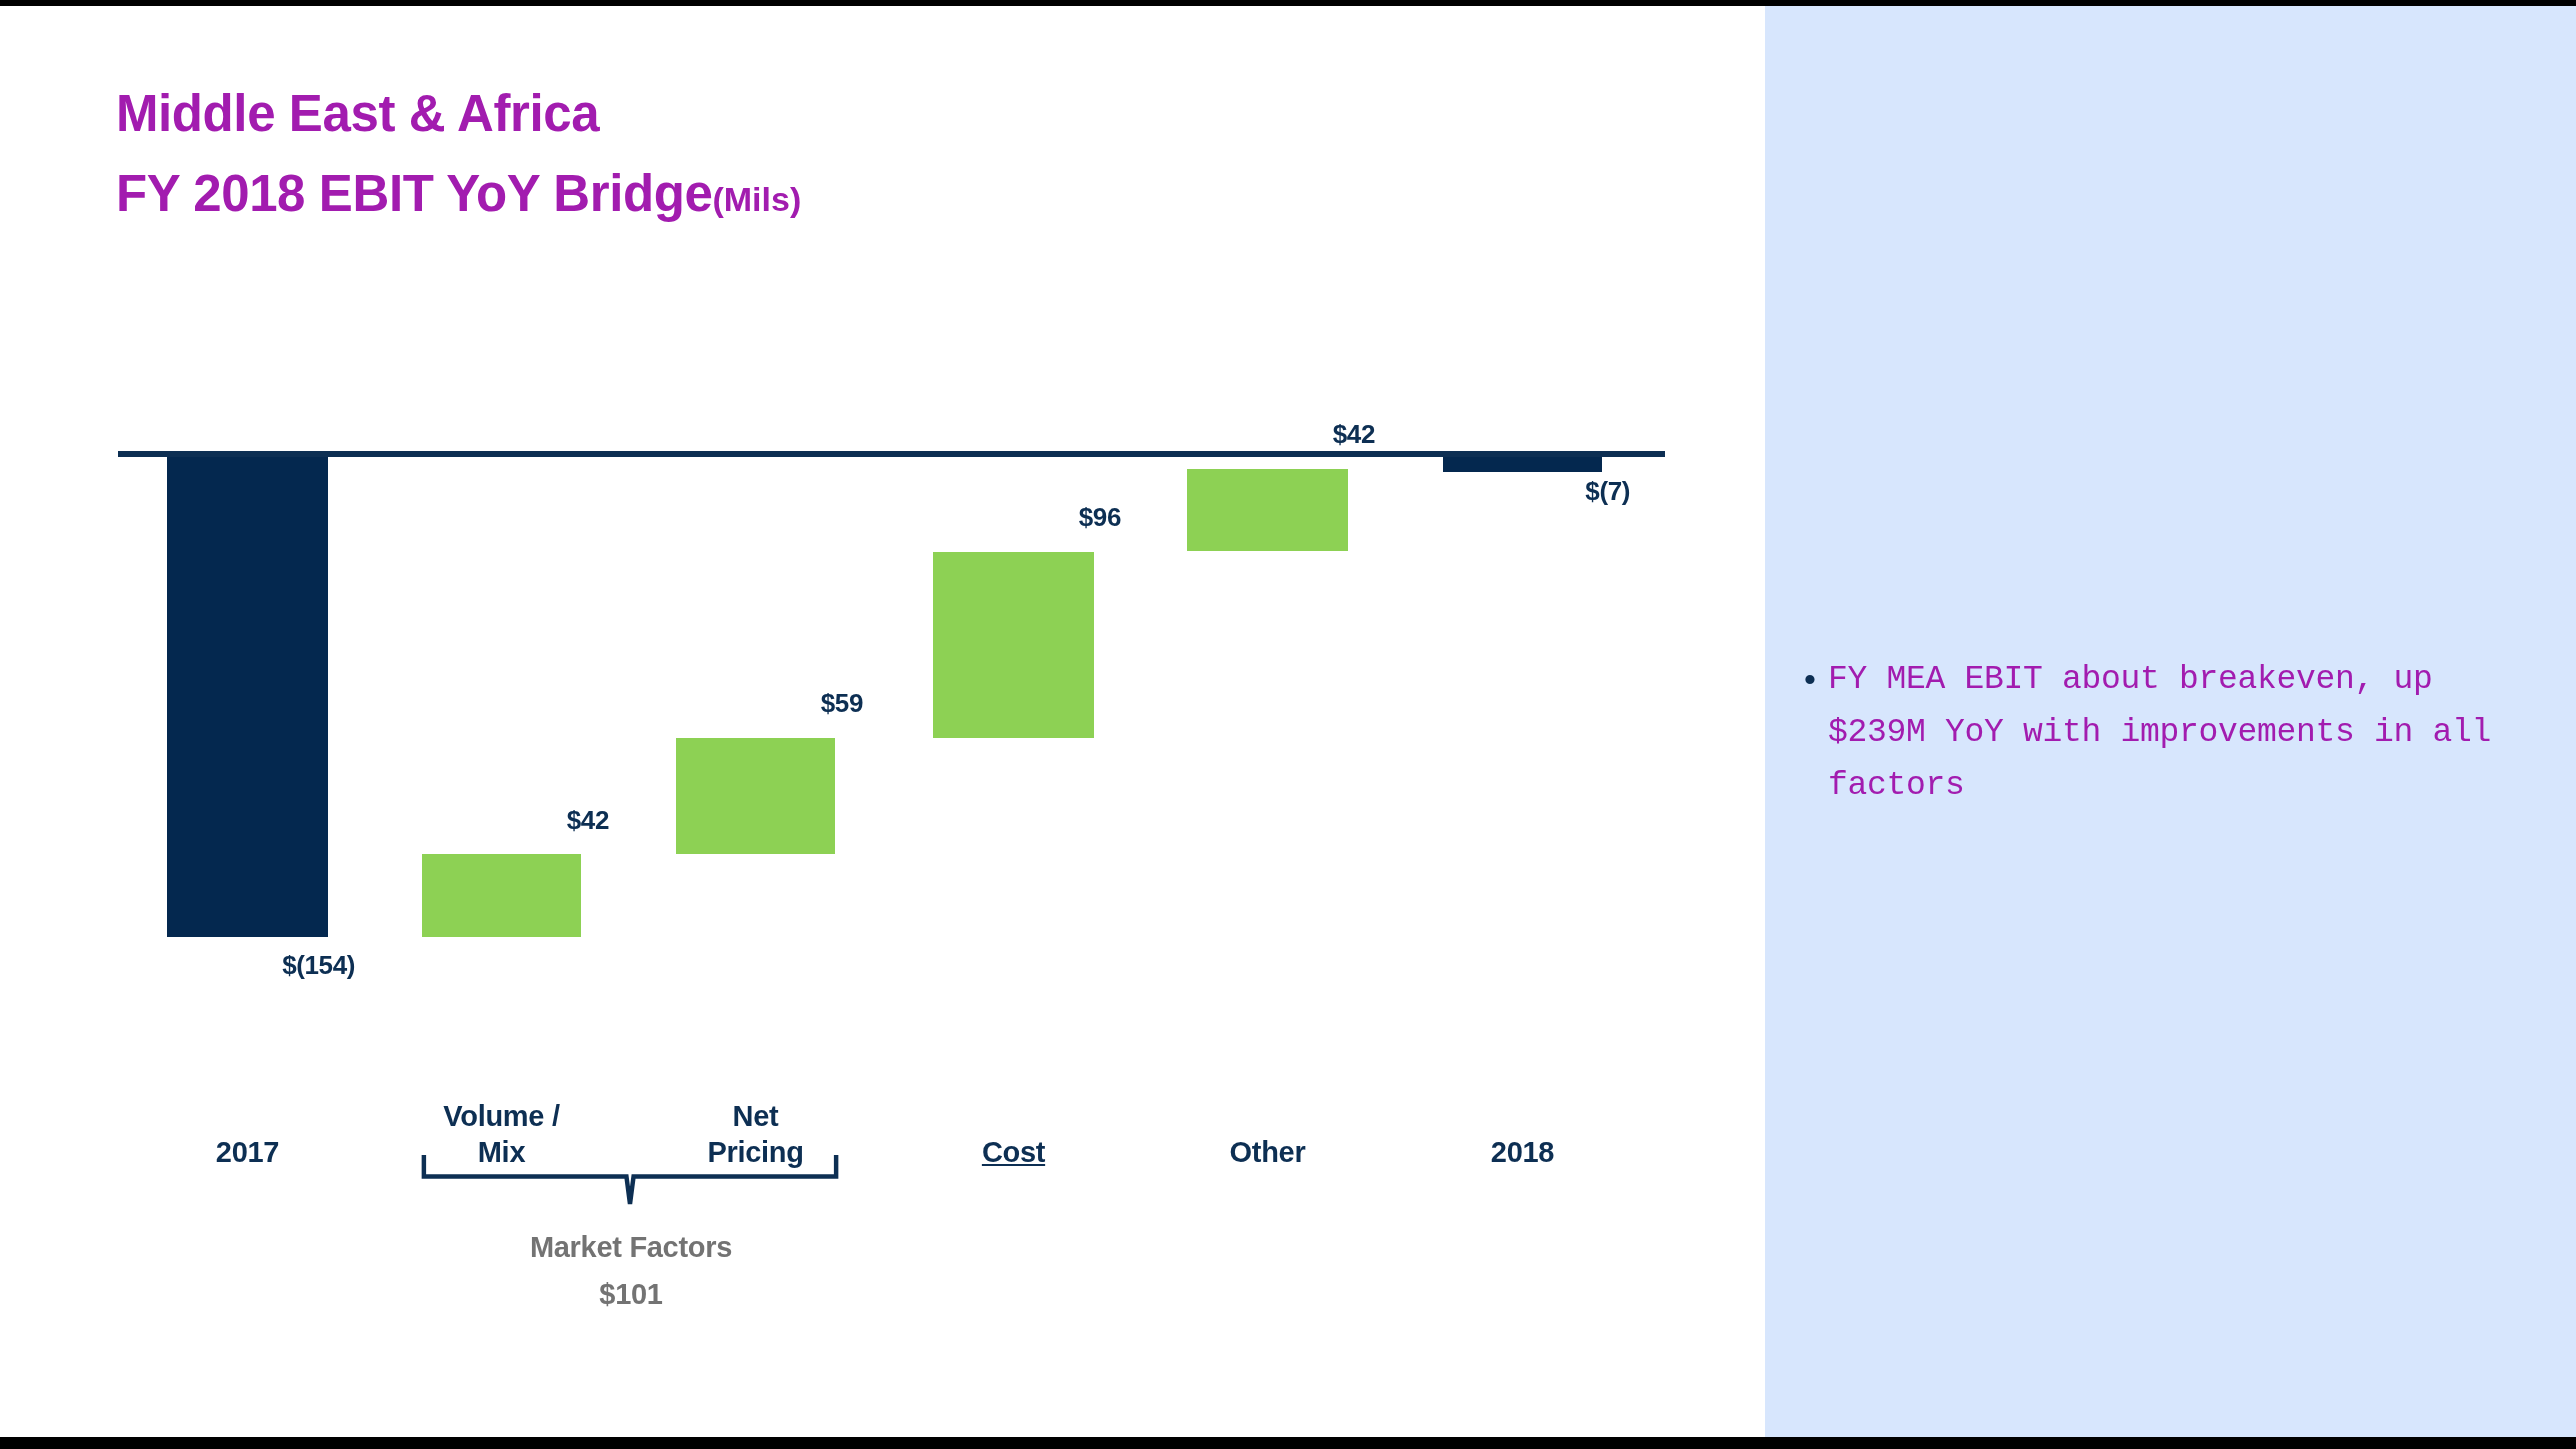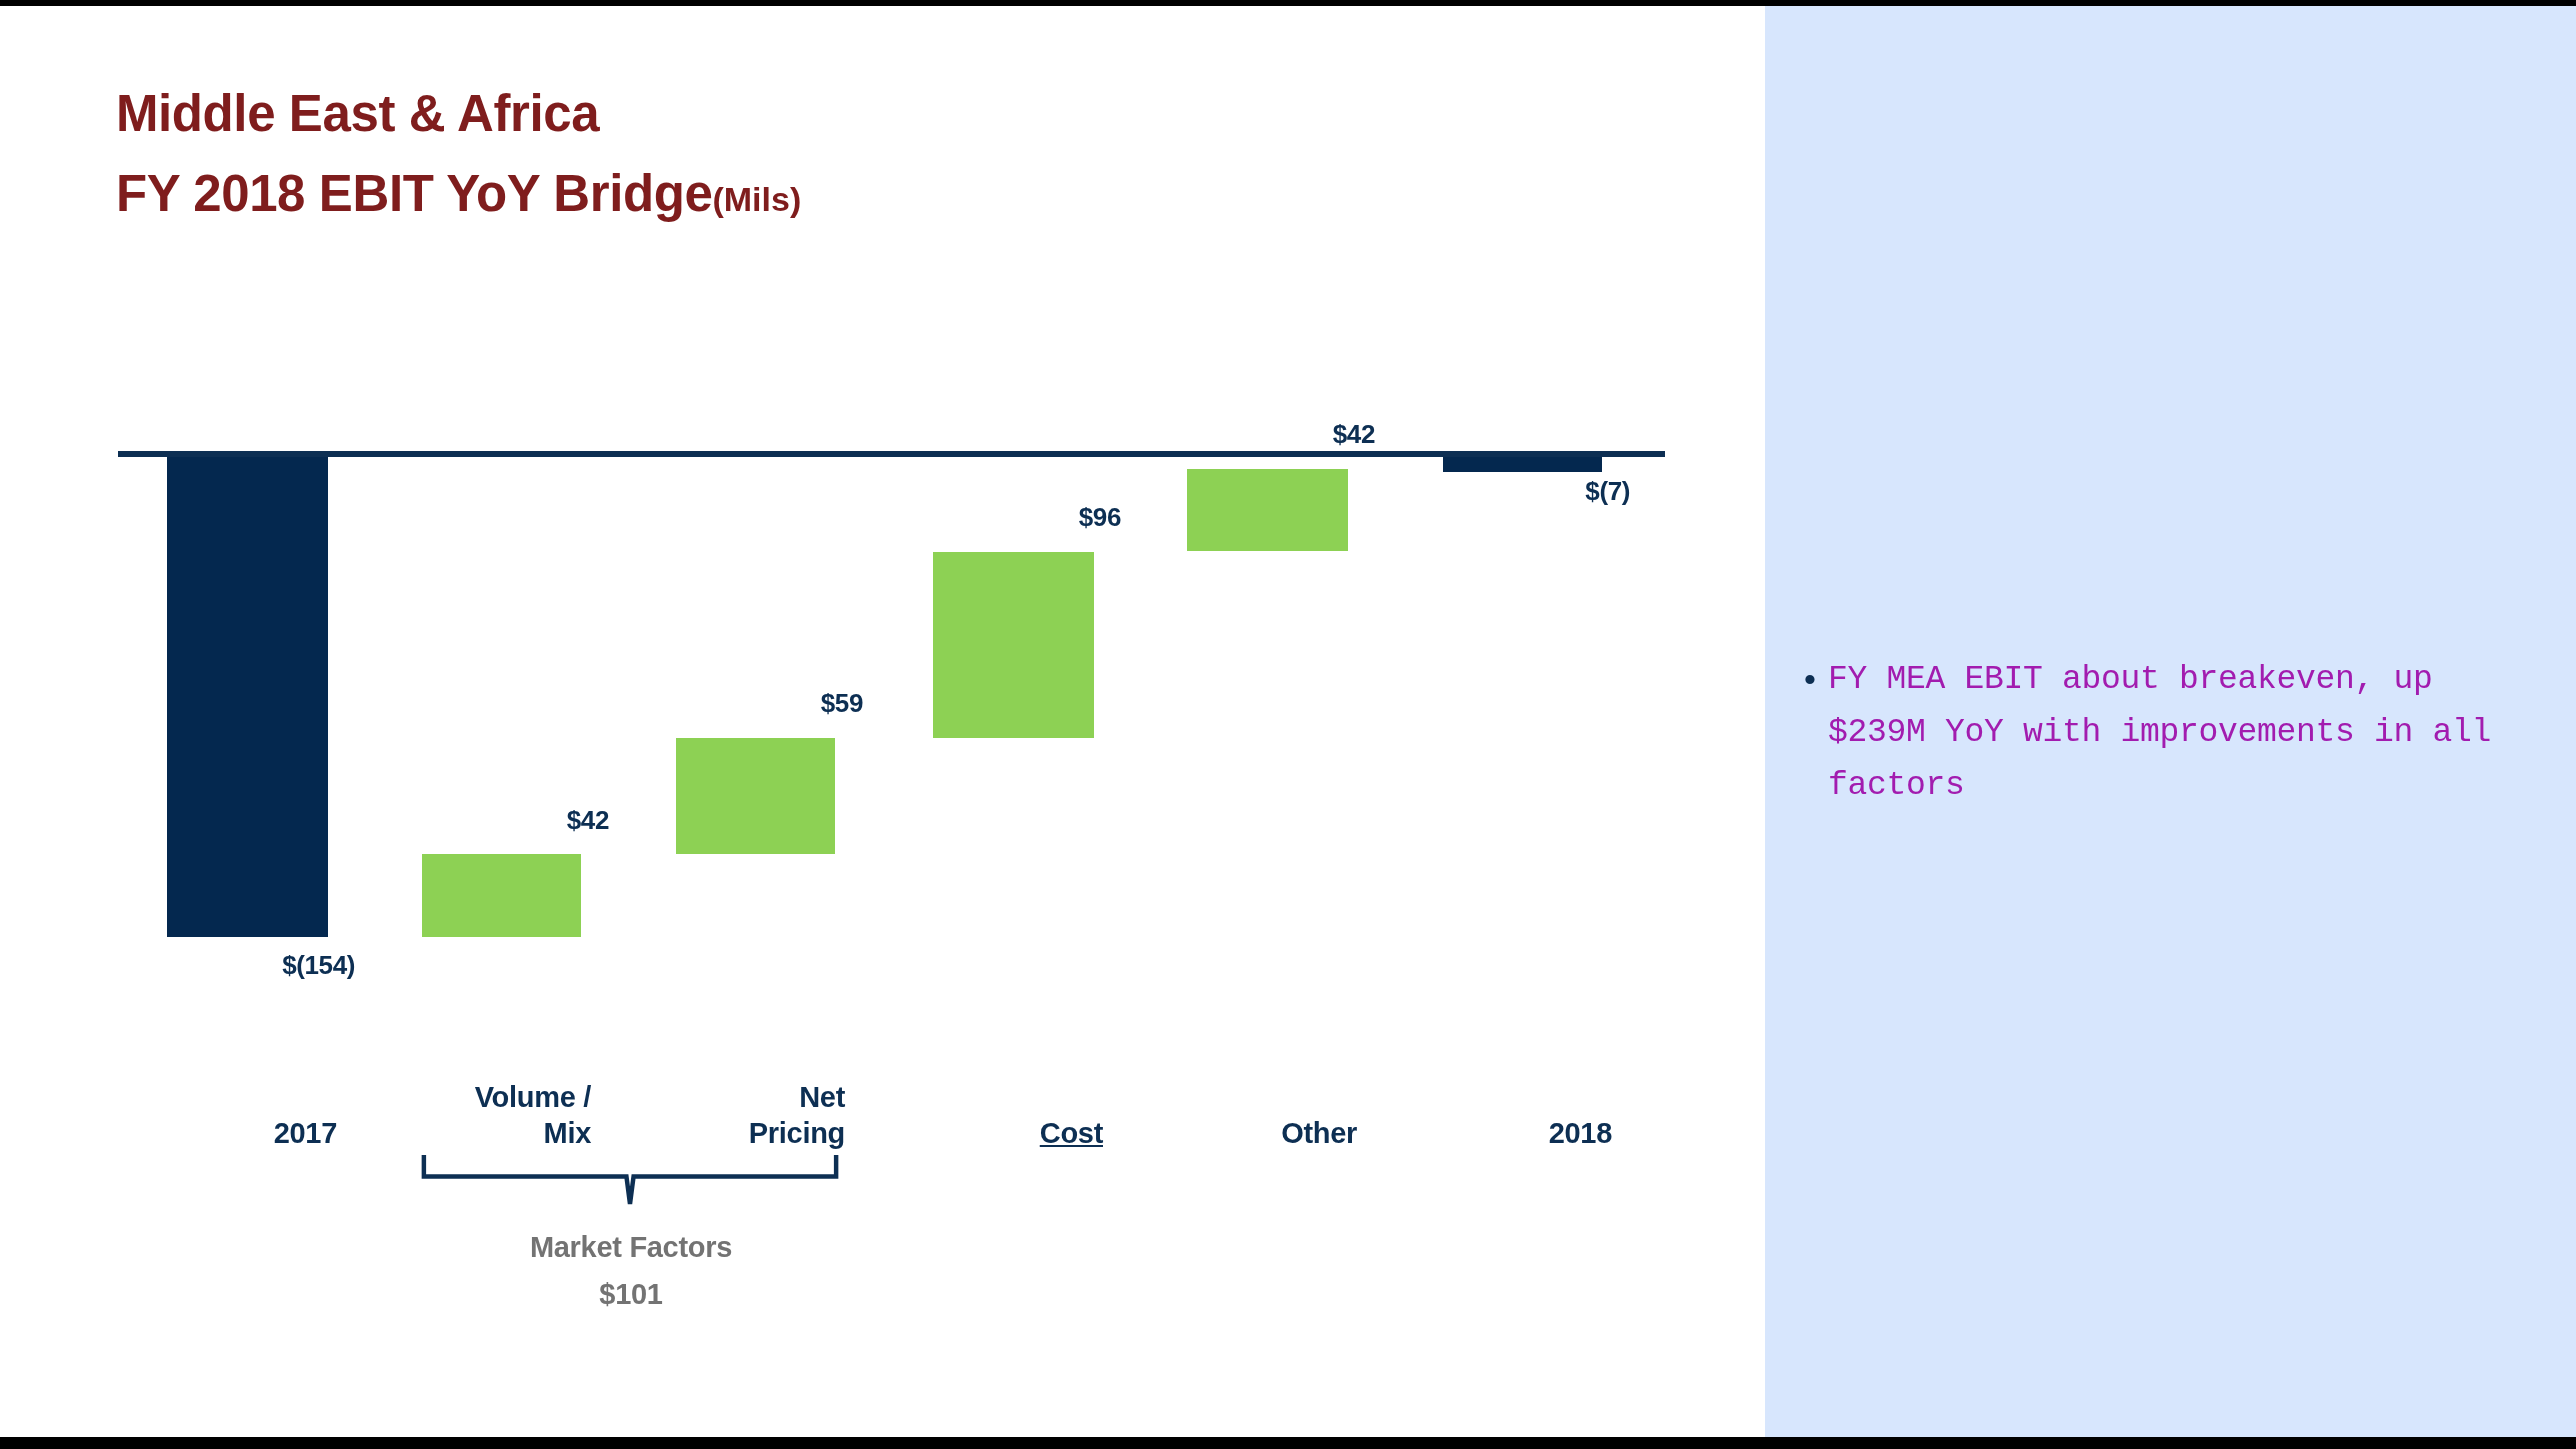--- a/index.html
+++ b/index.html
@@ -65,21 +65,21 @@
     line-height: 53px;
     letter-spacing: -0.3px;
     font-family: Liberation Mono, monospace;
   }
 
   
   .title-block {
     position: absolute;
     left: 116px;
     top: 76px;
-    color: #7f1d1d;
+    color: #a21caf;
   }
   .title-line1 {
     font-size: 51px;
     font-weight: bold;
     line-height: 64px;
     letter-spacing: -0.4px;
     white-space: nowrap;
   }
   .title-line2 {
     font-size: 51px;
@@ -125,24 +125,25 @@
     text-align: right;
     white-space: nowrap;
     letter-spacing: -0.4px;
   }
 
   .cat-label {
     position: absolute;
     color: #0d2f53;
     font-size: 29px;
     font-weight: bold;
-    text-align: right;
+    text-align: center;
     line-height: 36px;
     white-space: nowrap;
     letter-spacing: -0.3px;
+    margin-top: 19px;
   }
 
   .group-label {
     position: absolute;
     color: #737373;
     font-size: 29px;
     font-weight: bold;
     text-align: center;
     white-space: nowrap;
     letter-spacing: -0.3px;

